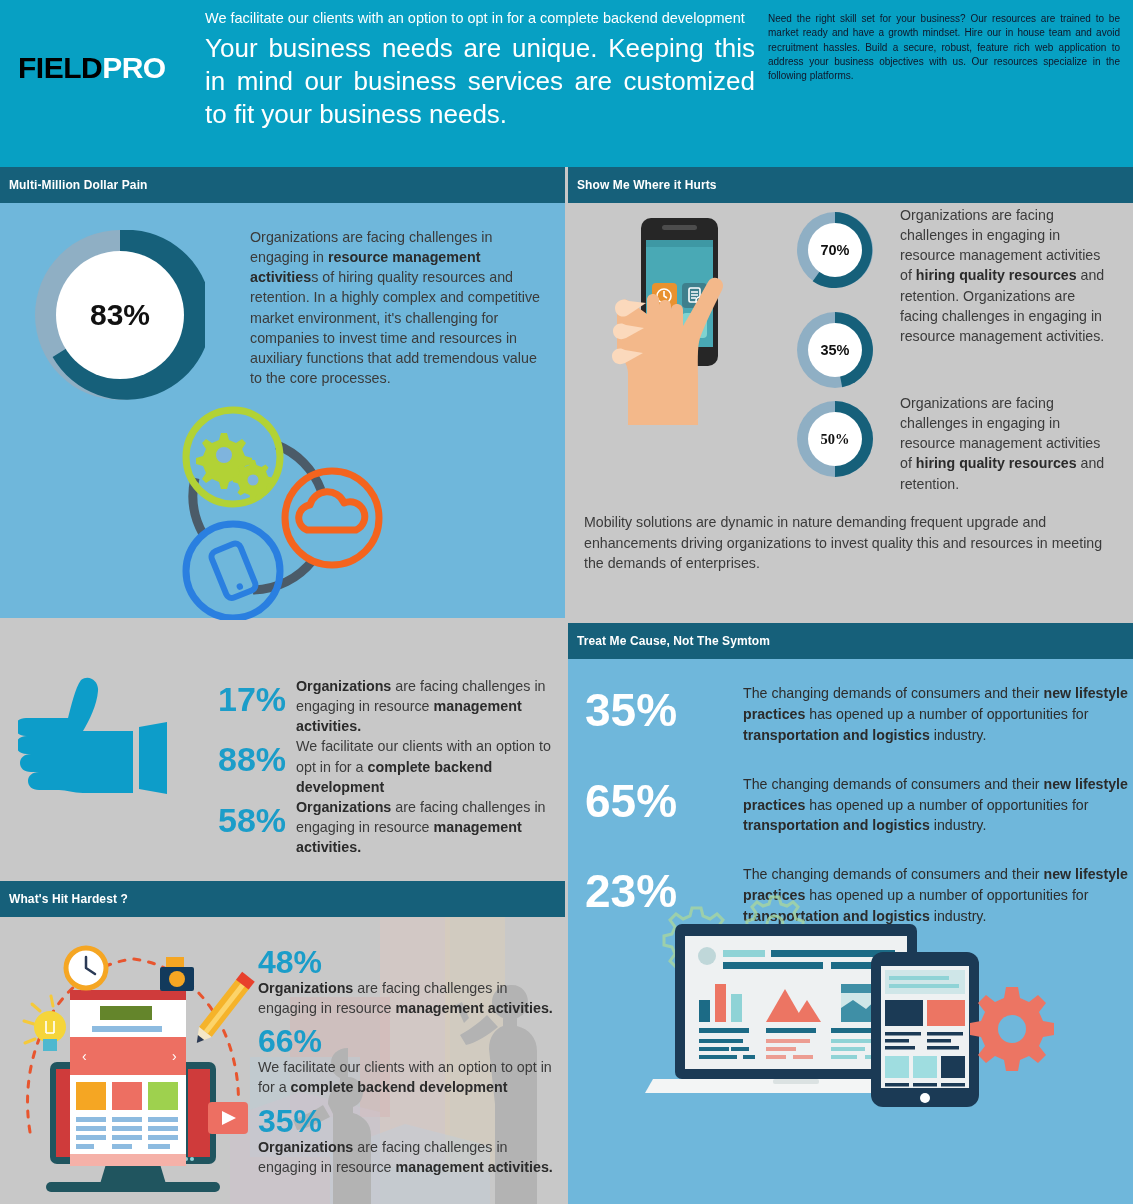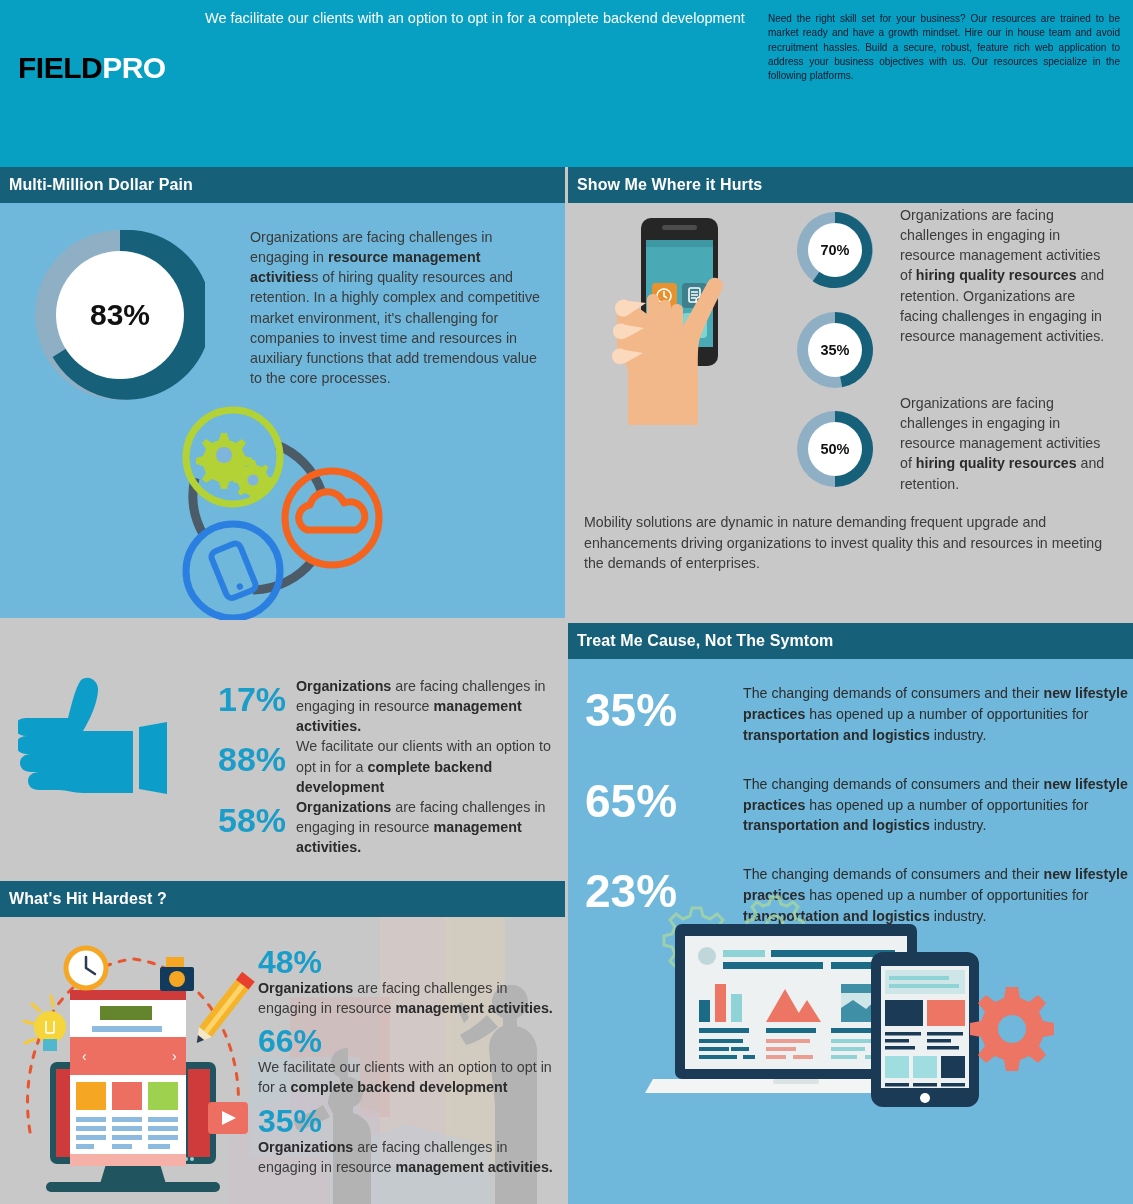--- a/index.html
+++ b/index.html
@@ -33,21 +33,21 @@
   }
   .hdr-right {
     position: absolute; left: 768px; top: 12px; width: 352px;
     font-size: 10px; color: #0f172a; line-height: 1.43;
     text-align: justify; text-align-last: left;
   }
 
   
   .bar {
     position: absolute; background: #16607a; color: #ffffff;
-    font-size: 16px; font-weight: bold; height: 36px;
+    font-size: 12px; font-weight: bold; height: 36px;
     display: flex; align-items: center; padding-left: 9px;
     letter-spacing: 0.1px;
   }
 
   
   .panel { position: absolute; }
   .bg-lblue { background: #6fb7db; }
   .bg-gray  { background: #c8c8c8; }
 
   
@@ -84,21 +84,21 @@
 
   
   #donut90 { left: 35px; top: 230px; width: 170px; height: 170px; }
   #donut90 .hole { left: 21px; top: 21px; width: 128px; height: 128px; font-size: 30px; }
 
   
   .donut-sm { width: 76px; height: 76px; }
   .donut-sm .hole { left: 11px; top: 11px; width: 54px; height: 54px; font-size: 14.5px; text-align: right; }
   #donut70 { left: 797px; top: 212px; }
   #donut35 { left: 797px; top: 312px; }
-  #donut50 { left: 797px; top: 411px; }
+  #donut50 { left: 797px; top: 401px; font-family: Liberation Serif, serif; }
 
   .hurts-text {
     position: absolute; width: 215px;
     font-size: 14.2px; line-height: 1.42; color: #3b3b3b;
   }
   #hurtsText1 { left: 900px; top: 205px; }
   #hurtsText2 { left: 900px; top: 393px; }
   #hurtsFooter {
     position: absolute; left: 584px; top: 512px; width: 528px;
     font-size: 14.2px; line-height: 1.45; color: #3b3b3b;
@@ -153,20 +153,21 @@
 </head>
 <body>
 
 <div class="page">
 
   <div class="header">
     <div class="logo"><span>FIELD</span><span class="pro">PRO</span></div>
 
     <div class="hdr-mid">
       <div class="hdr-kicker">We facilitate our clients with an option to opt in for a complete backend development</div>
+      <div class="hdr-headline">Your business needs are unique. Keeping this in mind our business services are customized to fit your business needs.</div>
     </div>
 
     <div class="hdr-right">Need the right skill set for your business? Our resources are trained to be market ready and have a growth mindset. Hire our in house team and avoid recruitment hassles. Build a secure, robust, feature rich web application to address your business objectives with us. Our resources specialize in the following platforms.</div>
   </div>
 
   <div class="bar" id="barA">Multi-Million Dollar Pain</div>
   <div class="bar" id="barB">Show Me Where it Hurts</div>
   <div class="bar" id="barD">Treat Me Cause, Not The Symtom</div>
   <div class="bar" id="barE">What's Hit Hardest ?</div>
 

